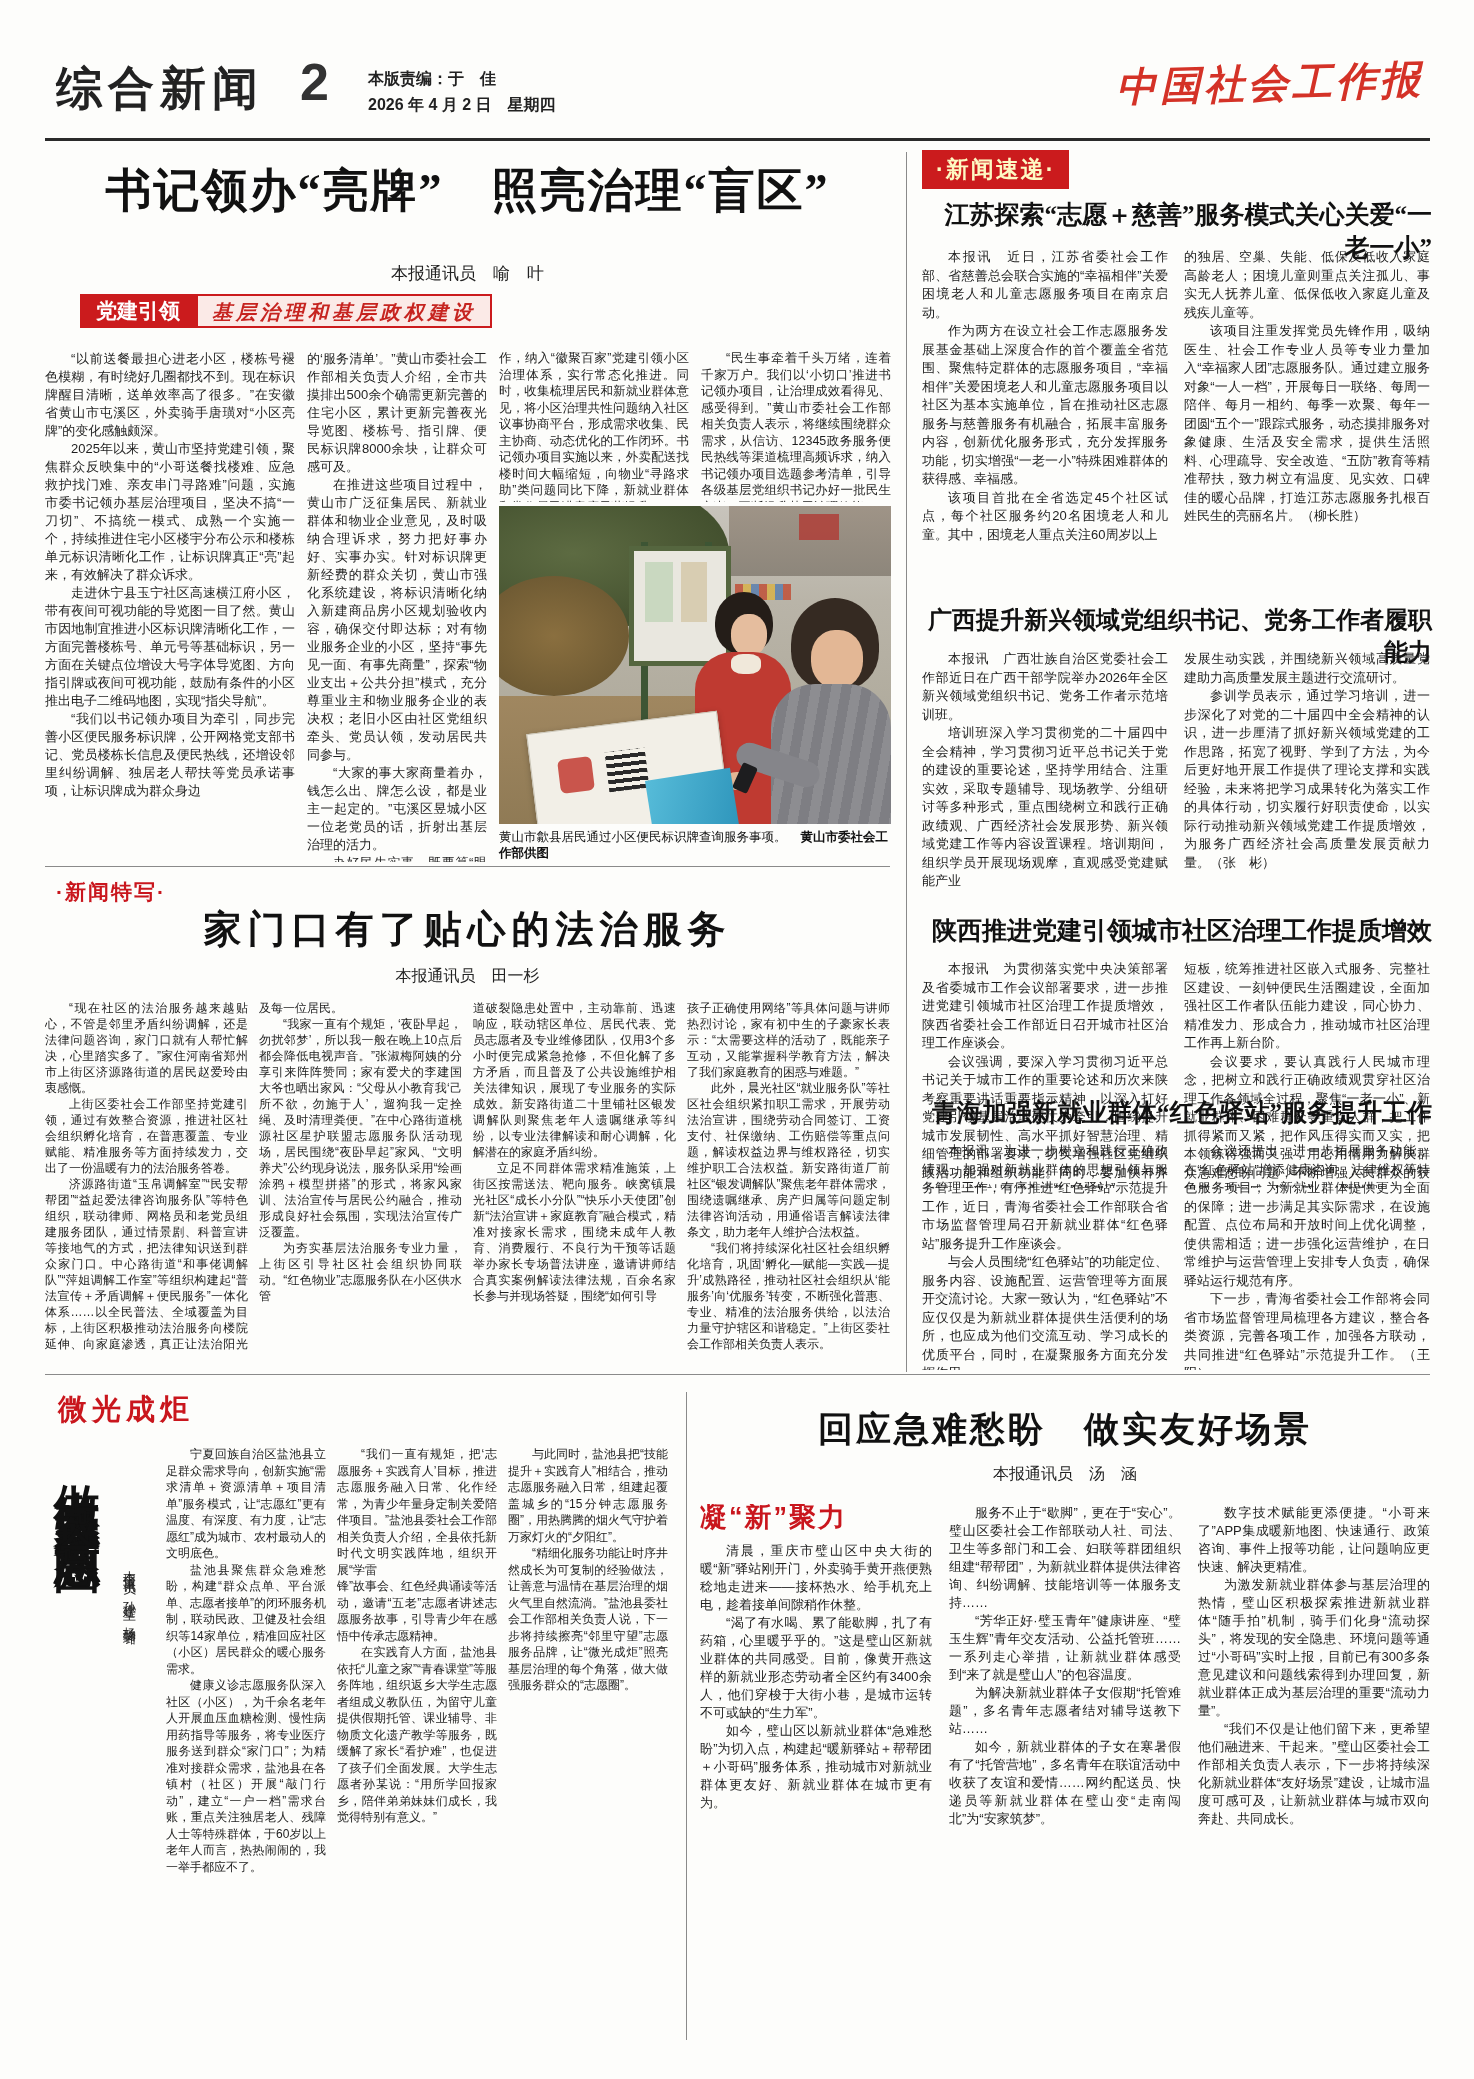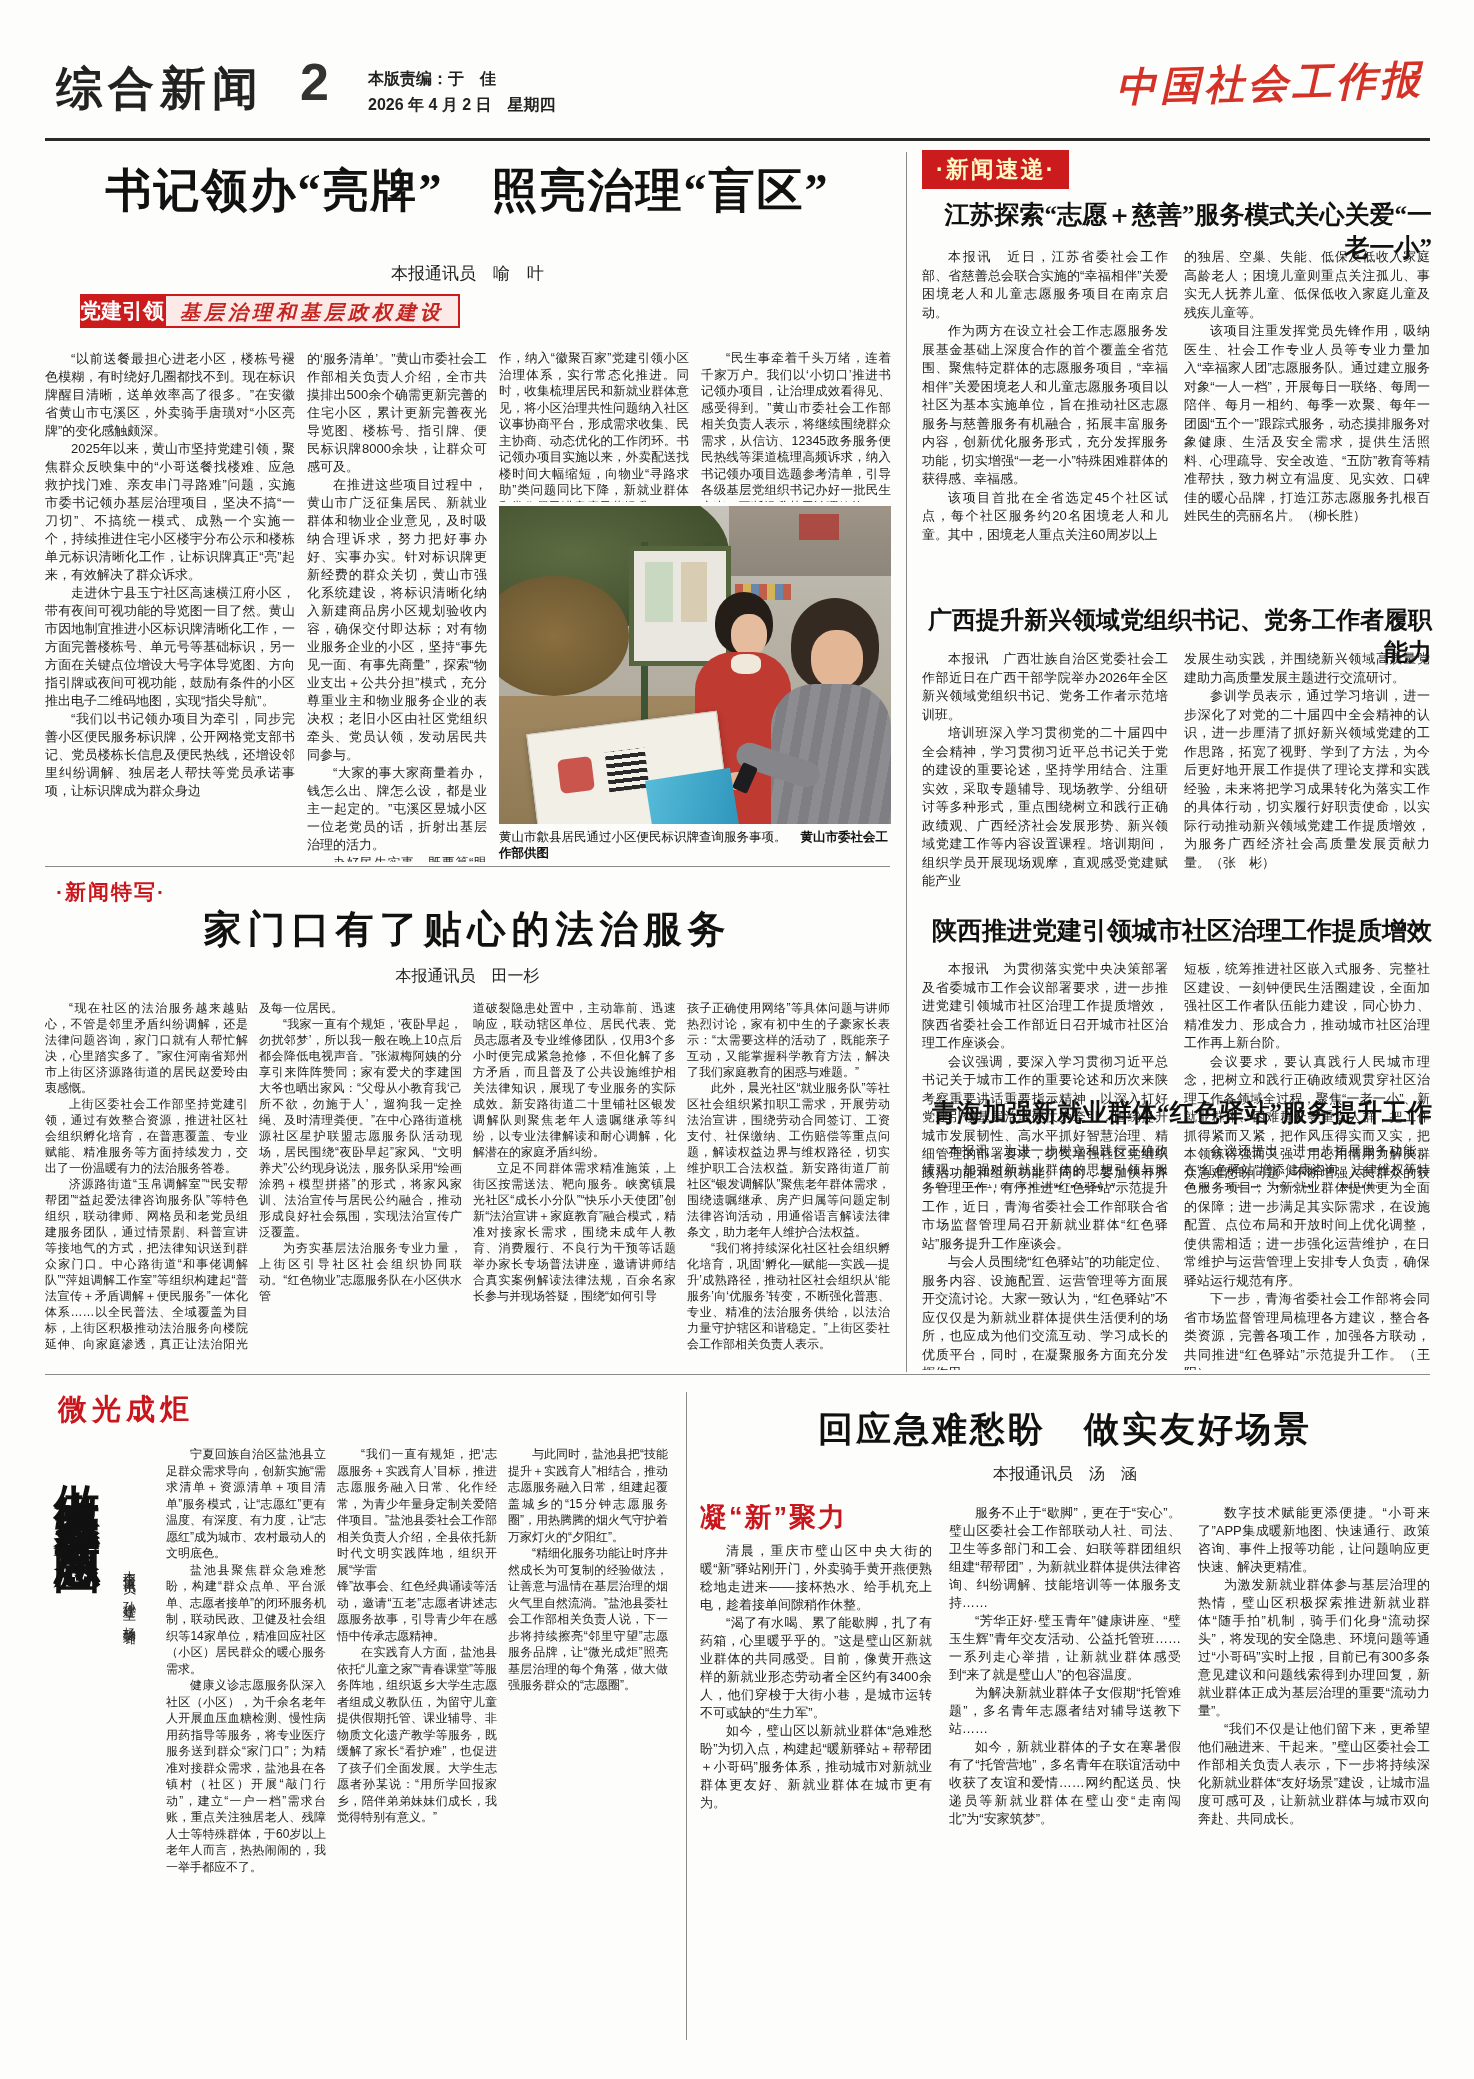--- a/index.html
+++ b/index.html
@@ -12,21 +12,21 @@
   #hdr-pagenum{left:300px;top:52px;font-size:52px;font-weight:bold;color:#333;}
   #hdr-meta{left:368px;top:66px;font-size:16px;line-height:26px;color:#222;font-weight:bold;}
   #hdr-masthead{right:50px;top:56px;font-size:40px;font-weight:bold;color:#d43227;
         font-family:"Liberation Serif","DejaVu Serif",serif;font-style:italic;letter-spacing:4px;transform:rotate(-1.5deg);}
   .rule-h{position:absolute;background:#2a2a2a;}
   .rule-thin{position:absolute;background:#8a8a8a;}
   
   #main-headline{left:45px;top:160px;width:845px;text-align:center;font-size:46px;font-weight:900;color:#111;letter-spacing:2px;}
   #main-byline{left:45px;top:262px;width:845px;text-align:center;font-size:17px;color:#222;}
   #main-tag{left:80px;top:294px;height:34px;display:flex;align-items:stretch;}
-  #main-tag .t1{background:#cb1b1d;color:#fff;font-size:21px;font-weight:bold;padding:4px 0;line-height:26px;}
+  #main-tag .t1{background:#cb1b1d;color:#fff;font-size:21px;font-weight:bold;padding:4px 16px;line-height:26px;}
   #main-tag .t2{border:2px solid #cb1b1d;background:#fbeae7;color:#c62420;font-size:20px;font-weight:bold;
         font-style:italic;padding:3px 14px;line-height:26px;letter-spacing:4px;font-family:"Liberation Serif",serif;text-align:right;}
   #main-body{left:45px;top:350px;width:846px;height:512px;display:grid;grid-template-columns:250px 180px 392px;grid-gap:0 12px;}
   .coltxt{font-size:13px;line-height:18px;text-align:justify;overflow:hidden;color:#1e1e1e;}
   .coltxt-sm{font-size:12.5px;line-height:16.5px;text-align:justify;overflow:hidden;color:#1e1e1e;}
   .para{margin:0;text-indent:2em;}
   .para.noindent{text-indent:0;}
   #main-right{display:flex;flex-direction:column;}
   #main-right-cols{display:flex;gap:12px;height:152px;overflow:hidden;}
   #main-right-cols .coltxt-sm{width:190px;}

